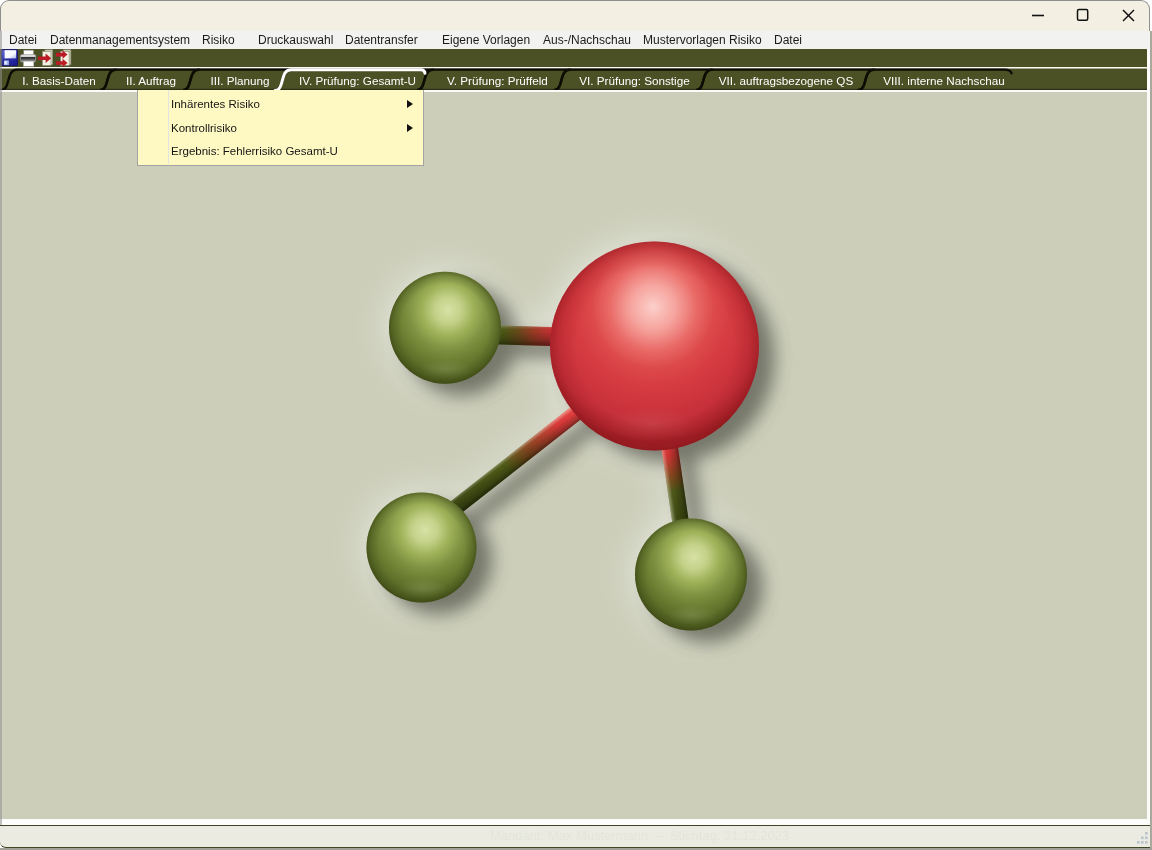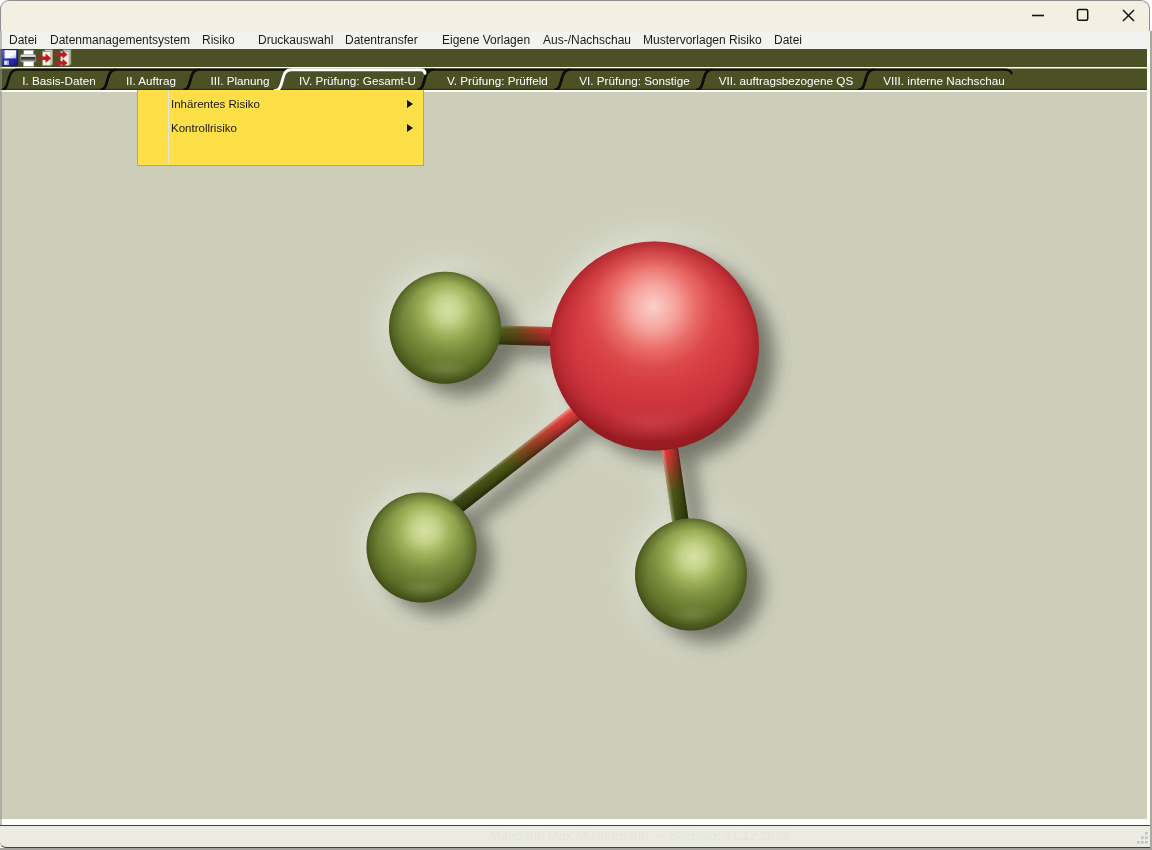--- a/index.html
+++ b/index.html
@@ -14,21 +14,21 @@
   #toolbar{left:0;top:49px;width:1152px;height:18px;background:#4b5125;}
   #tabsvg{left:0;top:67px;}
   #content{left:0;top:90px;width:1152px;height:730px;background:#ccceba;
     border-top:2px solid #fafaf6;box-sizing:border-box;}
   #whiteband{left:0;top:819px;width:1152px;height:6px;background:#fdfdfb;}
   #statusbar{left:0;top:825px;width:1152px;height:23px;background:#ebebe1;
     border-top:1.5px solid #3f4526;border-bottom:1.6px solid #3f4526;box-sizing:border-box;
     border-radius:0 0 0 6px;}
   #statustext{left:490px;top:827.5px;font-size:13px;color:#e4e5da;}
   #bottomedge{left:0;top:848px;width:1152px;height:2px;background:#a2a29a;}
-  #popup{left:137px;top:89.5px;width:287px;height:76px;background:#fde047;
+  #popup{left:137px;top:89.5px;width:287px;height:76px;background:#fef9c3;
     border:1px solid #a3a3a3;border-top:none;box-sizing:border-box;}
   #popup .gut{position:absolute;left:30px;top:0;width:1px;height:74px;background:#e3e3e1;}
   .pi{position:absolute;left:33px;height:23.5px;line-height:23.5px;font-size:11.5px;color:#151515;}
   .arr{position:absolute;left:269px;width:0;height:0;border-left:6px solid #111;
     border-top:4.5px solid transparent;border-bottom:4.5px solid transparent;}
   #rightedge1{left:1147px;top:49px;width:2.5px;height:776px;background:#fbfbf7;}
   #rightedge2{left:1149.5px;top:31px;width:2.5px;height:817px;background:#a8a89c;}
   #leftedge{left:0;top:31px;width:1.5px;height:794px;background:#8f8f8f;opacity:.55;}
 </style>
 </head>
@@ -295,15 +295,16 @@
       <rect x="11" y="9" width="2.6" height="2.6"></rect>
   </g>
 </svg>
 <div class="abs" id="rightedge1"></div>
 <div class="abs" id="rightedge2"></div>
 <div class="abs" id="leftedge"></div>
 <div class="abs" id="popup">
   <div class="gut"></div>
   <div class="pi" style="top:3.5px">Inhärentes Risiko</div>
   <div class="pi" style="top:27px">Kontrollrisiko</div>
+  <div class="pi" style="top:50.5px">Ergebnis: Fehlerrisiko Gesamt-U</div>
   <div class="arr" style="top:10.8px"></div>
   <div class="arr" style="top:34.3px"></div>
 </div>
 
 </body></html>

